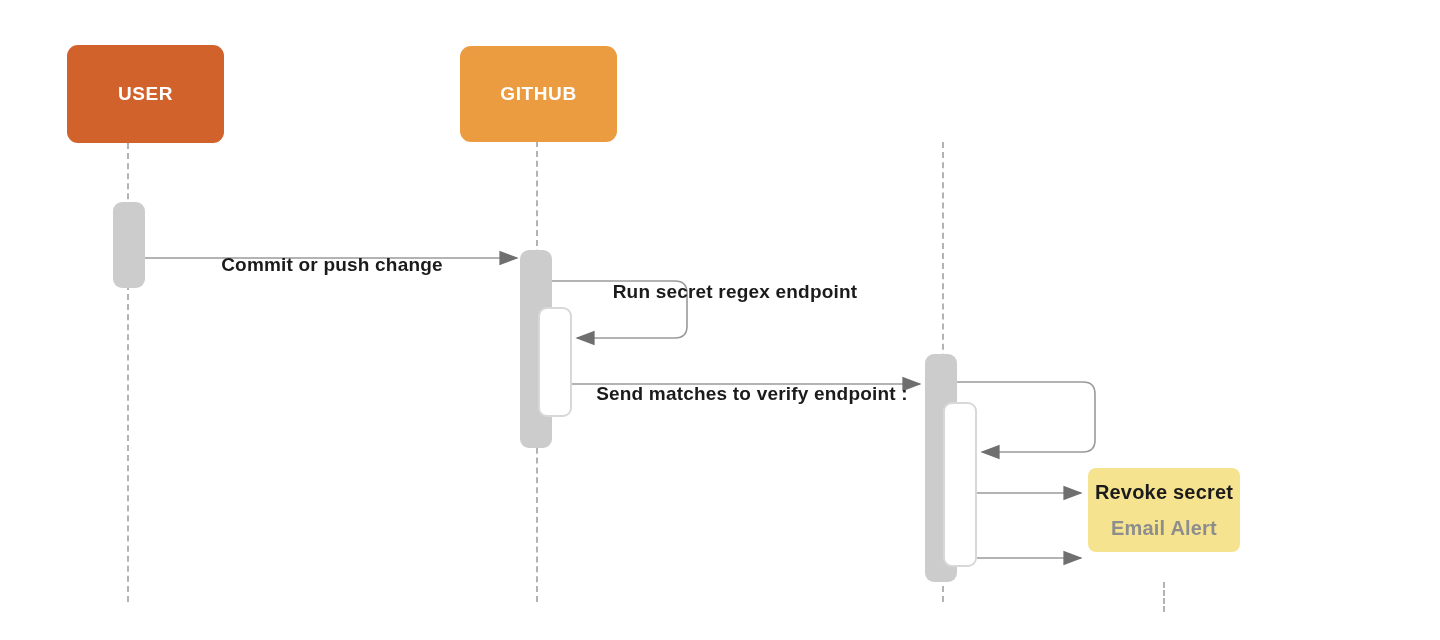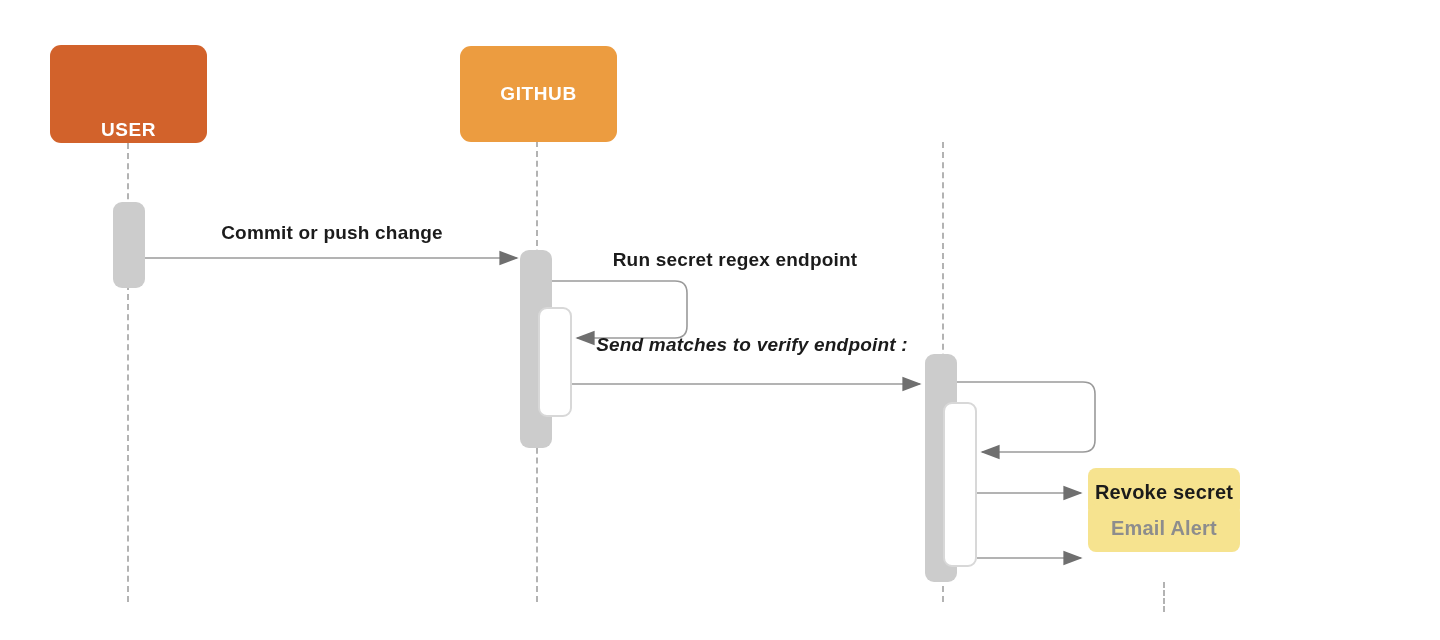--- a/index.html
+++ b/index.html
@@ -25,21 +25,21 @@
     justify-content: center;
     text-align: center;
     color: var(--c-actor_text, #ffffff);
     font-size: 19px;
     font-weight: 700;
     letter-spacing: 0.6px;
     line-height: 1.3;
     padding: 0 14px;
     box-sizing: border-box;
   }
-  .actor-user   { left: 50px;  top: 45px; background: var(--c-user, #d2622b); align-items: flex-end; }
+  .actor-user   { left: 67px;  top: 45px; background: var(--c-user, #d2622b); }
   .actor-github { left: 460px; top: 46px; background: var(--c-github, #ec9c40); height: 96px; }
   .actor-verify { left: 865px; top: 44px; background: var(--c-verify, #eeba55); }
 
   
   .lifeline {
     position: absolute;
     width: 0;
     border-left: 2px dashed var(--c-lifeline, #b3b3b3);
   }
   .lifeline-user   { left: 127px;  top: 143px; height: 459px; }
@@ -69,24 +69,25 @@
 
   
   .msg-label {
     position: absolute;
     font-size: 19px;
     font-weight: 700;
     color: var(--c-text, #1b1b1b);
     text-align: center;
     white-space: nowrap;
     letter-spacing: 0.2px;
+    margin-top: 32px;
   }
   .msg-commit  { left: 203px;  top: 222px; width: 258px; }
   .msg-regex   { left: 593px;  top: 249px; width: 284px; }
-  .msg-send    { left: 566px;  top: 334px; width: 372px; font-style: italic; }
+  .msg-send    { left: 566px;  top: 351px; width: 372px; }
   .msg-check   { left: 1122px; top: 389px; width: 262px; }
 
   
   .note {
     position: absolute;
     left: 1088px;
     width: 152px;
     height: 48px;
     background: var(--c-note, #f6e38f);
     border-radius: 8px;

